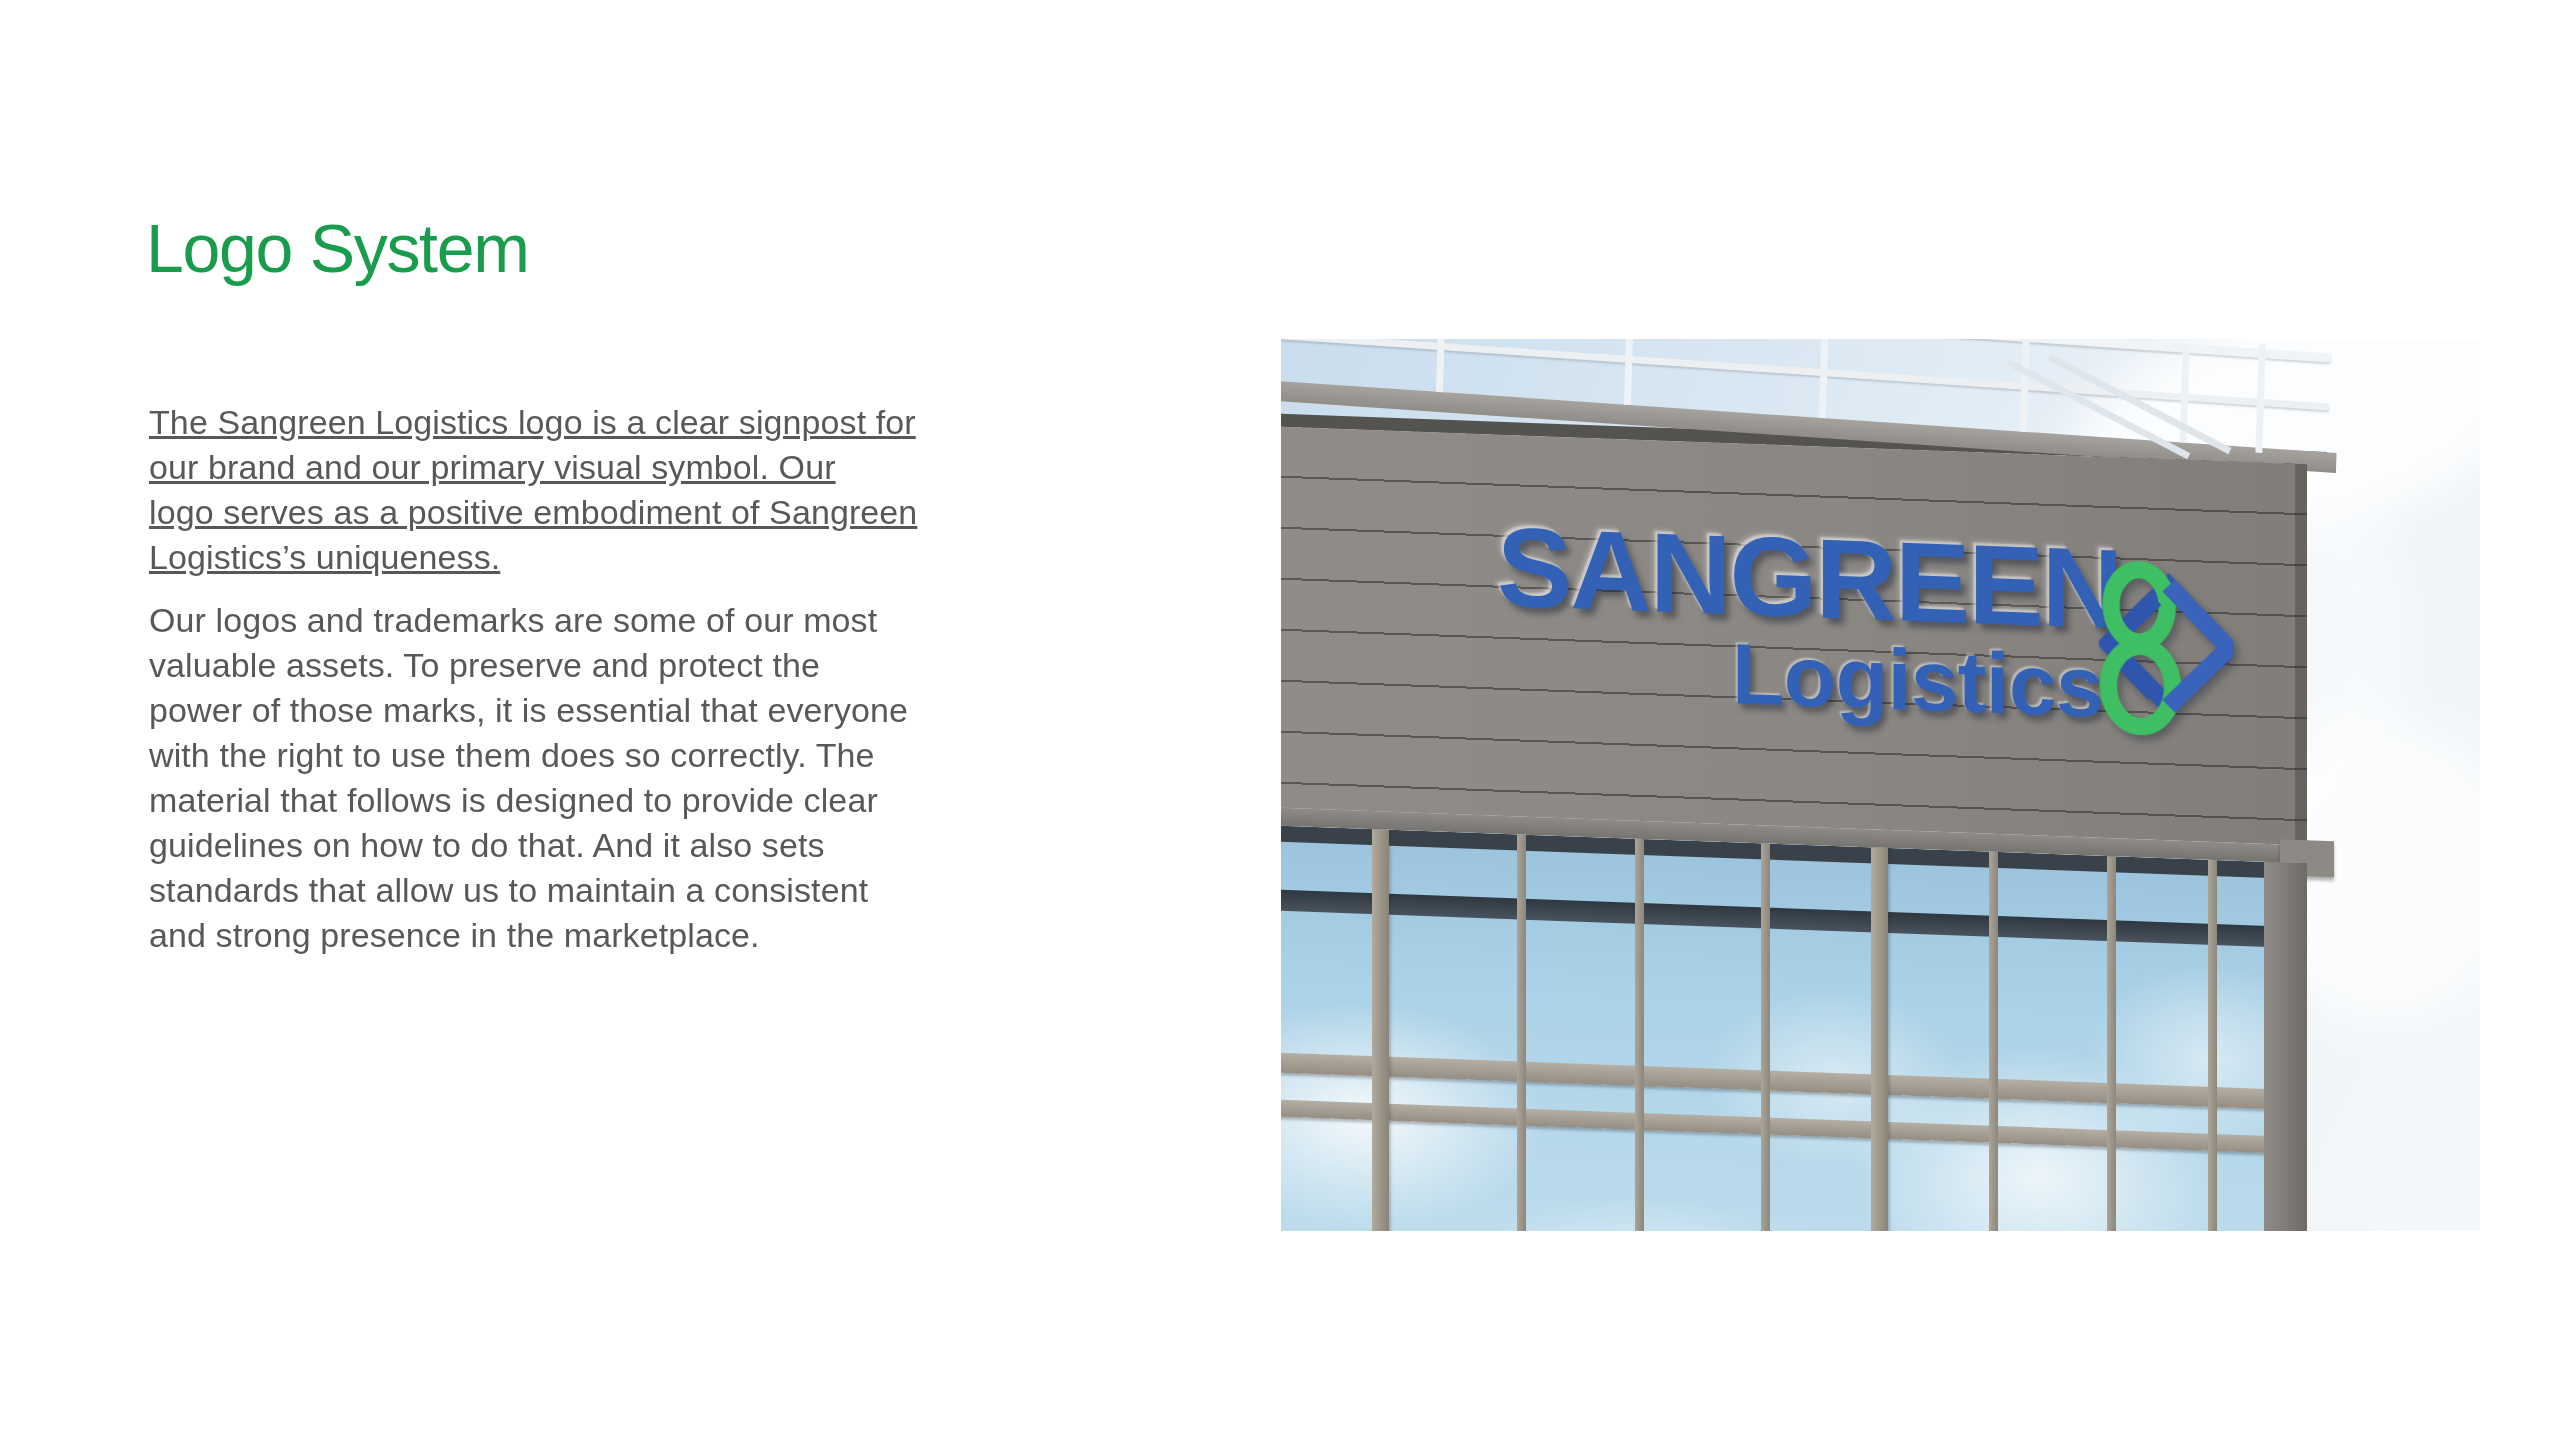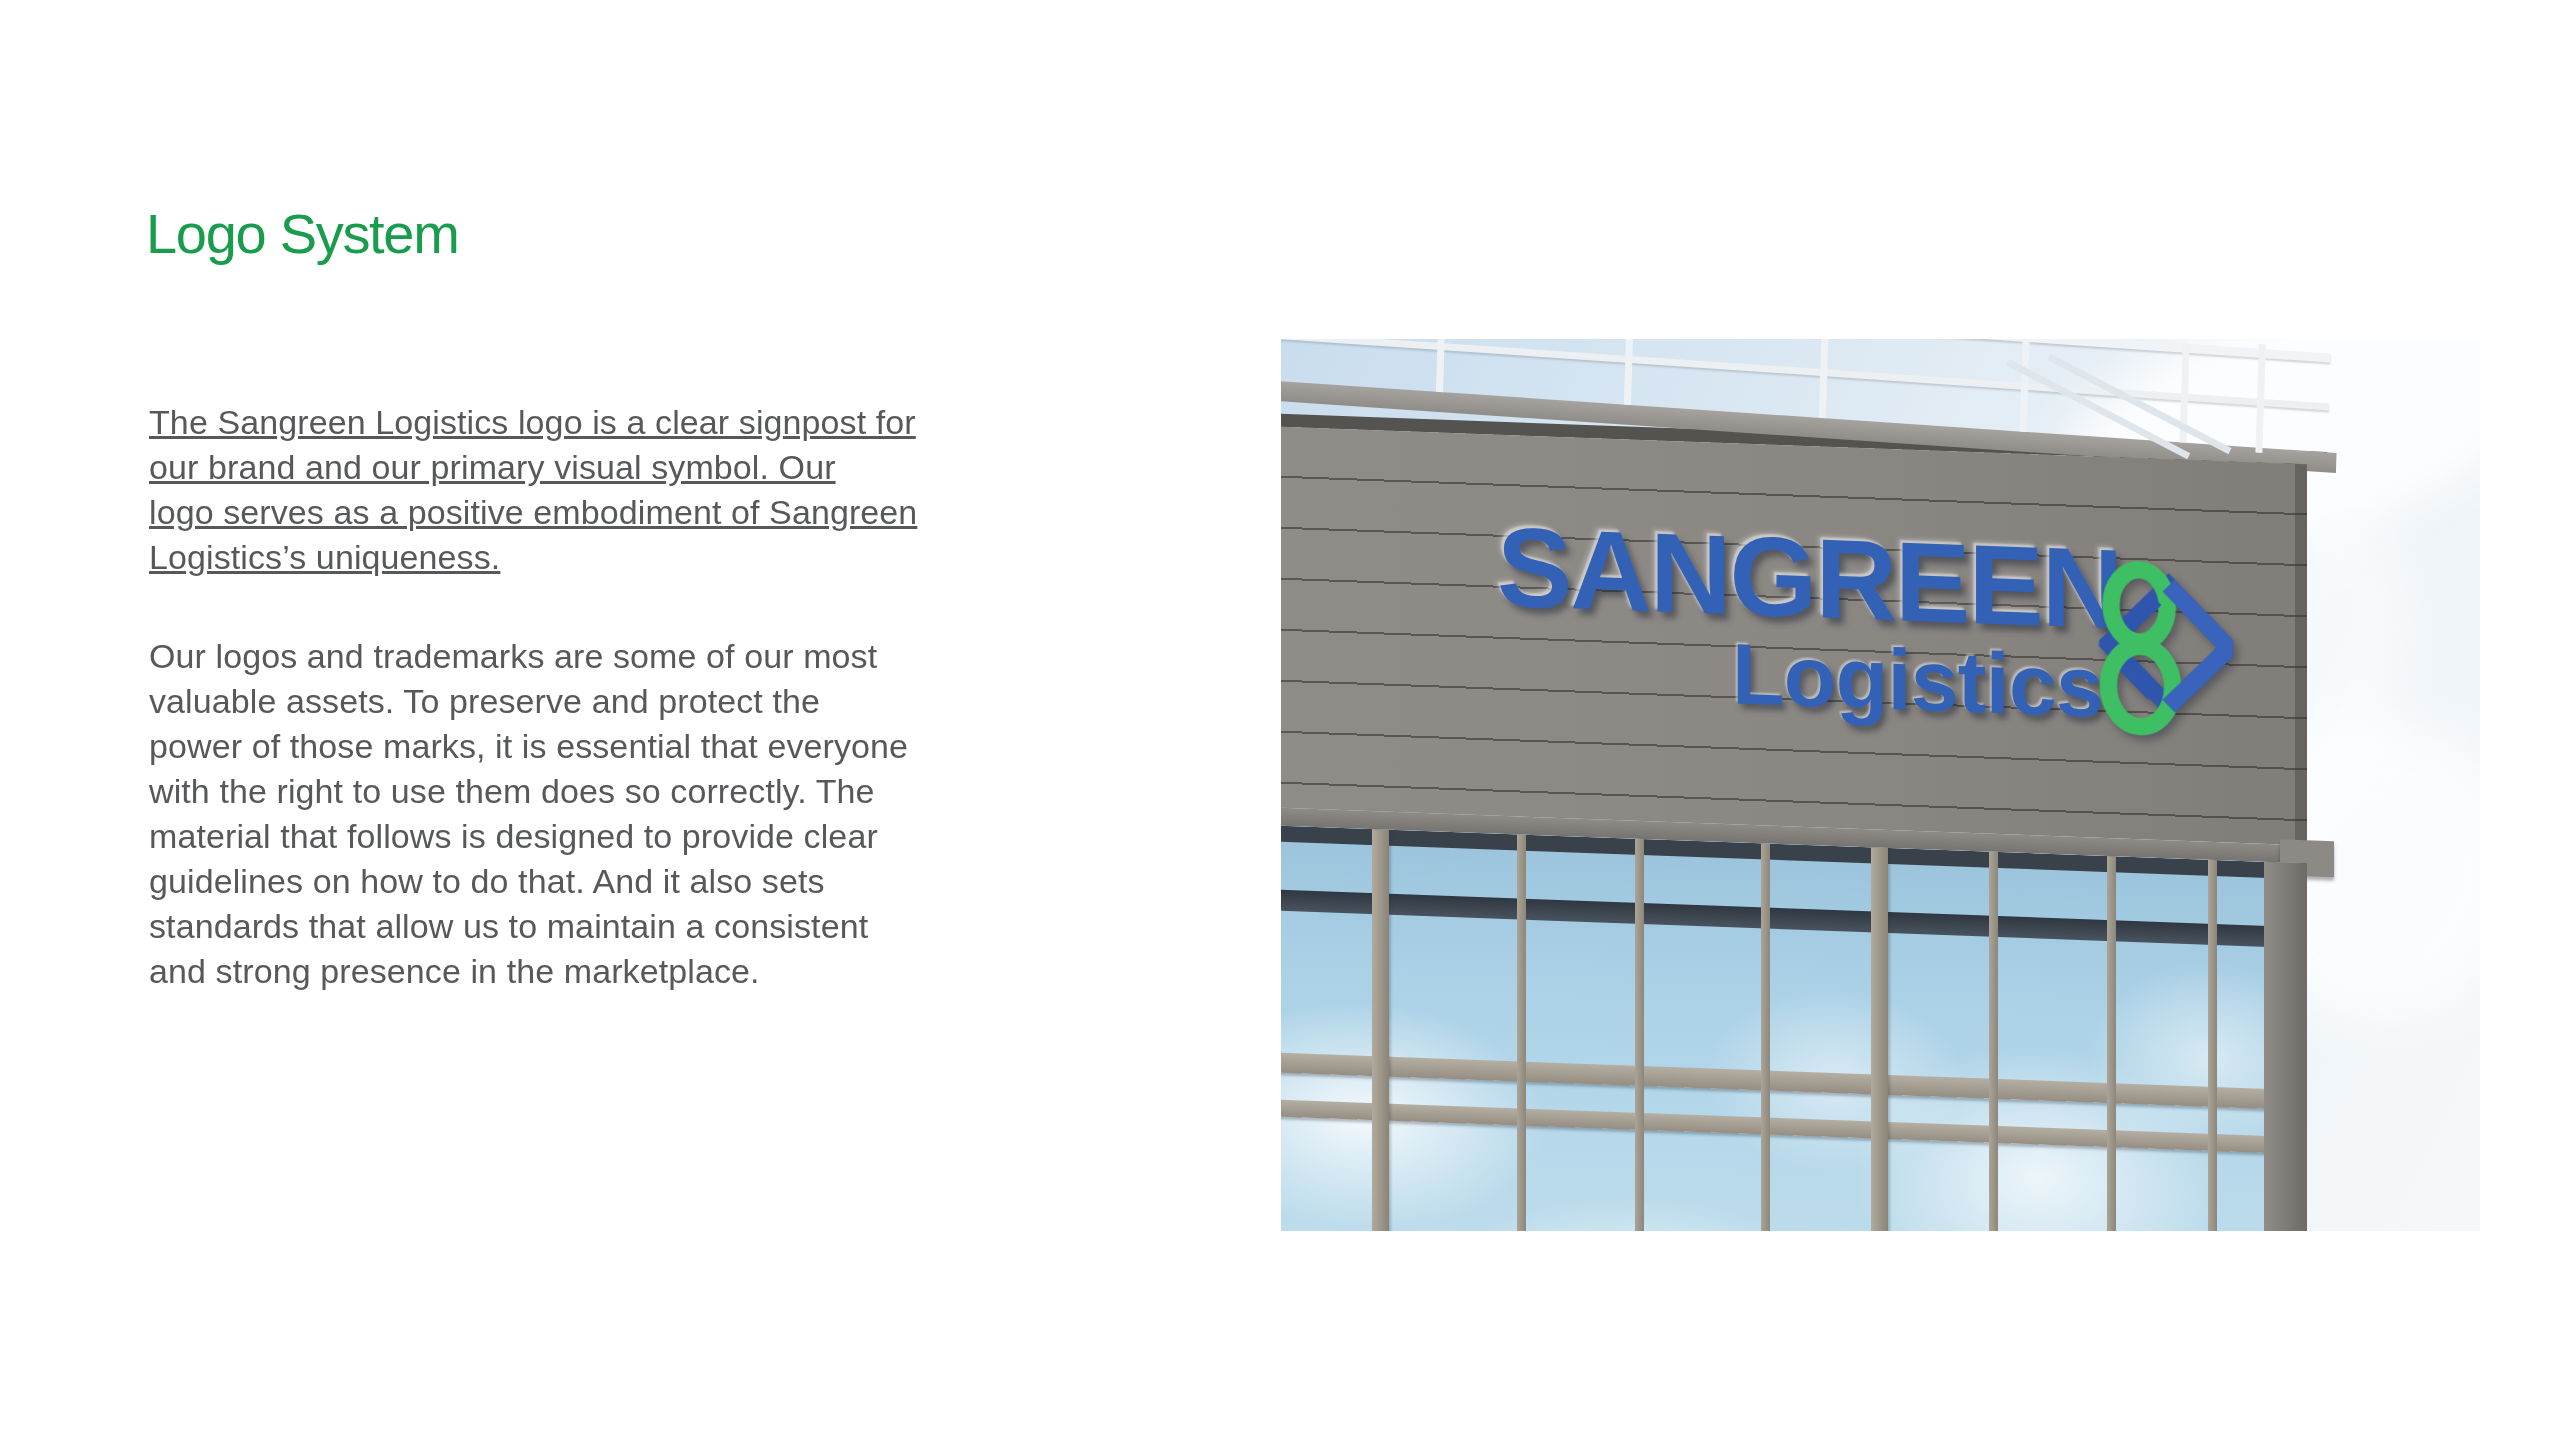--- a/index.html
+++ b/index.html
@@ -2,30 +2,30 @@
 <html style="font-size:10.7px"><head>
 <meta charset="utf-8">
 <style>
   html,body{margin:0;padding:0;background:#ffffff;}
   body{width:2576px;height:1449px;position:relative;overflow:hidden;
        font-family:"Liberation Sans",sans-serif;}
 
   
   .page-title{
     position:absolute;left:146px;top:165px;
-    font-size:56px;line-height:1.1;font-weight:400;letter-spacing:-1.3px;
+    font-size:68px;line-height:1.1;font-weight:400;letter-spacing:-1.3px;
     color:#1A9C4D;white-space:nowrap;
   }
   .body-par{
     position:absolute;left:149px;width:912px;
     font-size:34px;line-height:45px;letter-spacing:0.1px;
     color:#57585A;white-space:pre-line;
   }
   #par1{top:366px;text-decoration:underline;}
-  #par2{top:600px;}
+  #par2{top:564px;}
 
   
   .photo{
     position:absolute;left:1281px;top:339px;width:1199px;height:892px;
     overflow:hidden;
     background:linear-gradient(115deg,#C9DDEE 0%,#D9E7F2 30%,#EAF1F7 58%,#F5F8FA 100%);
   }
   .sky-cloud{position:absolute;border-radius:50%;filter:blur(23px);background:rgba(255,255,255,.85);}
   .sky-cloud.c1{right:-80px;top:-40px;width:510px;height:241px;transform:rotate(-18deg);}
   .sky-cloud.c2{right:-40px;top:376px;width:282px;height:309px;opacity:.8;}

